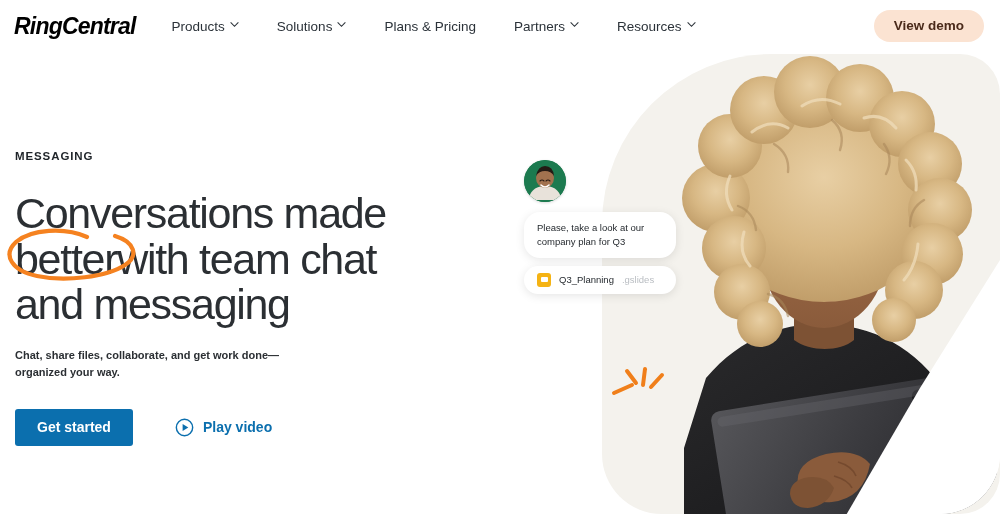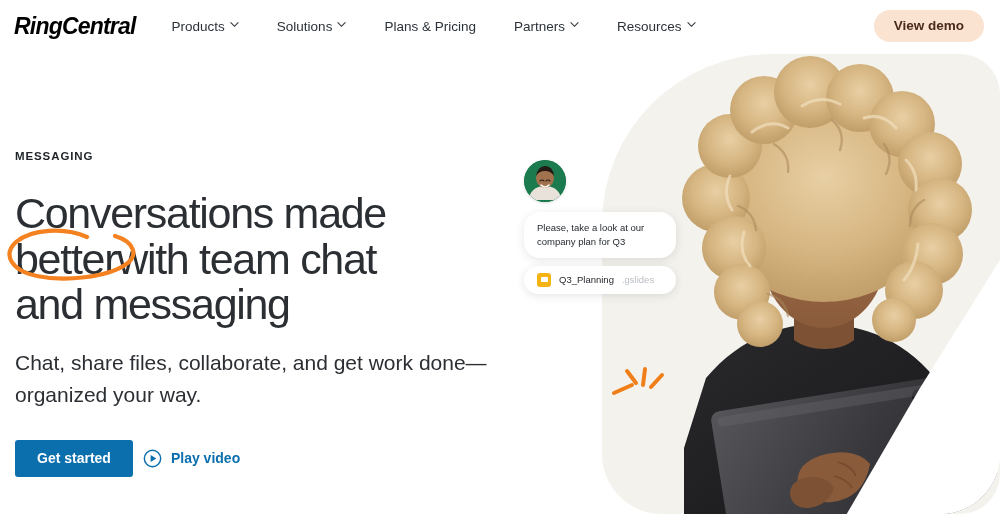--- a/index.html
+++ b/index.html
@@ -112,24 +112,24 @@
     color:#2b2f33; letter-spacing:-1.3px; position:relative;
   }
   .headline .line { display:block; white-space:nowrap; }
   .circled { position:relative; display:inline-block; }
   .circle-doodle {
     position:absolute; left:-12px; top:-13px;
     width:148px; height:58px; pointer-events:none;
   }
   .subhead {
     margin-top:19px;
-    font-size:21px; line-height:1.55; color:#2b2f33; font-weight:400;
+    font-size:11px; line-height:1.55; color:#2b2f33; font-weight:700;
   }
   .subhead .line { display:block; }
-  .cta-row { margin-top:28px; display:flex; gap:10px; }
+  .cta-row { margin-top:28px; display:flex; gap:42px; }
   .btn-primary {
     background:#0b6fae; color:#ffffff; border:none; border-radius:3px;
     height:37px; padding:0 22px;
     font-size:14px; font-weight:700;
     font-family:"Liberation Sans", sans-serif;
     cursor:pointer; white-space:nowrap;
   }
   .play-link {
     display:flex; align-items:center; gap:9px;
     color:#0b6fae; font-size:14px; font-weight:700;

